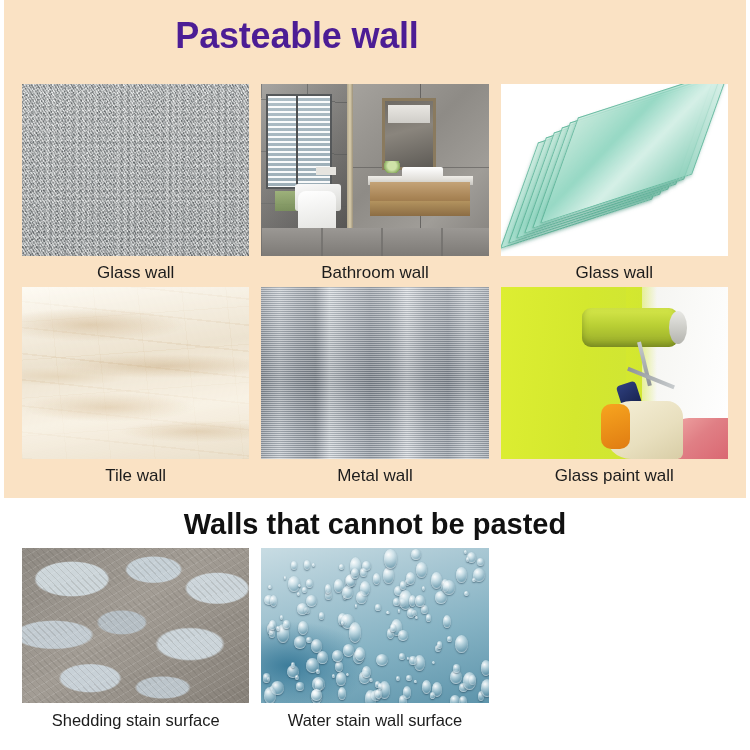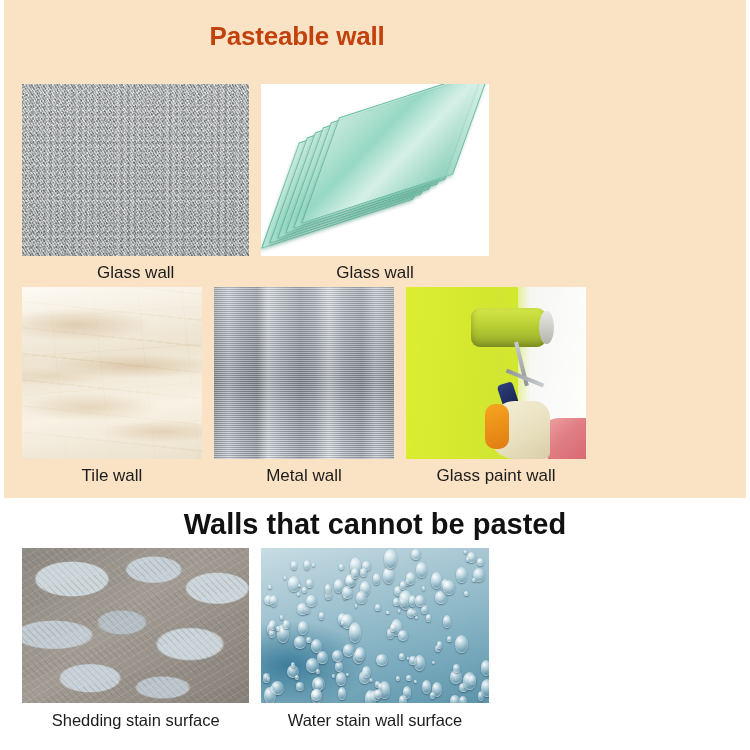--- a/index.html
+++ b/index.html
@@ -29,23 +29,23 @@
     height: 498px;
     background: #fae2c4;
     box-sizing: border-box;
   }
   .title-main {
     position: absolute;
     left: 0;
     top: 14px;
     width: 586px;
     text-align: center;
-    font-size: 26px;
+    font-size: 36px;
     font-weight: bold;
-    color: #c2410c;
+    color: #4c1d95;
     letter-spacing: -0.2px;
     line-height: 44px;
   }
   .title-second {
     position: absolute;
     left: 0;
     top: 505px;
     width: 750px;
     text-align: center;
     font-size: 29px;
@@ -54,21 +54,21 @@
     line-height: 38px;
   }
 
   
   .row {
     position: absolute;
     display: flex;
     gap: 12px;
   }
   .row-1 { left: 22px; top: 84px; width: 706px; }
-  .row-2 { left: 22px; top: 287px; width: 564px; }
+  .row-2 { left: 22px; top: 287px; width: 706px; }
   .row-3 { left: 22px; top: 548px; width: 706px; }
 
   .cell {
     position: relative;
     width: 227.33px;
   }
   .thumb {
     position: relative;
     width: 100%;
     height: 172px;
@@ -405,20 +405,44 @@
     <div class="title-main">Pasteable wall</div>
   </div>
 
   <div class="row row-1">
 
     <div class="cell">
       <div class="thumb tex-cement"></div>
       <div class="caption">Glass wall</div>
     </div>
 
+    <div class="cell">
+      <div class="thumb tex-bathroom">
+        <div class="bath-wall-left"></div>
+        <div class="bath-window">
+          <div class="bath-window-frame"></div>
+        </div>
+        <div class="bath-green"></div>
+        <div class="bath-wall-right"></div>
+        <div class="bath-divider"></div>
+        <div class="bath-mirror">
+          <div class="bath-mirror-top"></div>
+        </div>
+        <div class="bath-counter"></div>
+        <div class="bath-basin"></div>
+        <div class="bath-plant"></div>
+        <div class="bath-vanity"></div>
+        <div class="bath-vanity2"></div>
+        <div class="bath-panel"></div>
+        <div class="bath-tank"></div>
+        <div class="bath-toilet"></div>
+        <div class="bath-floor"></div>
+      </div>
+      <div class="caption">Bathroom wall</div>
+    </div>
 
     <div class="cell">
       <div class="thumb tex-glass">
         <div class="glass-stack">
           <div class="glass-pane gp1"></div>
           <div class="glass-pane gp2"></div>
           <div class="glass-pane gp3"></div>
           <div class="glass-pane gp4"></div>
           <div class="glass-pane gp5"></div>
           <div class="glass-pane gp6"></div>

